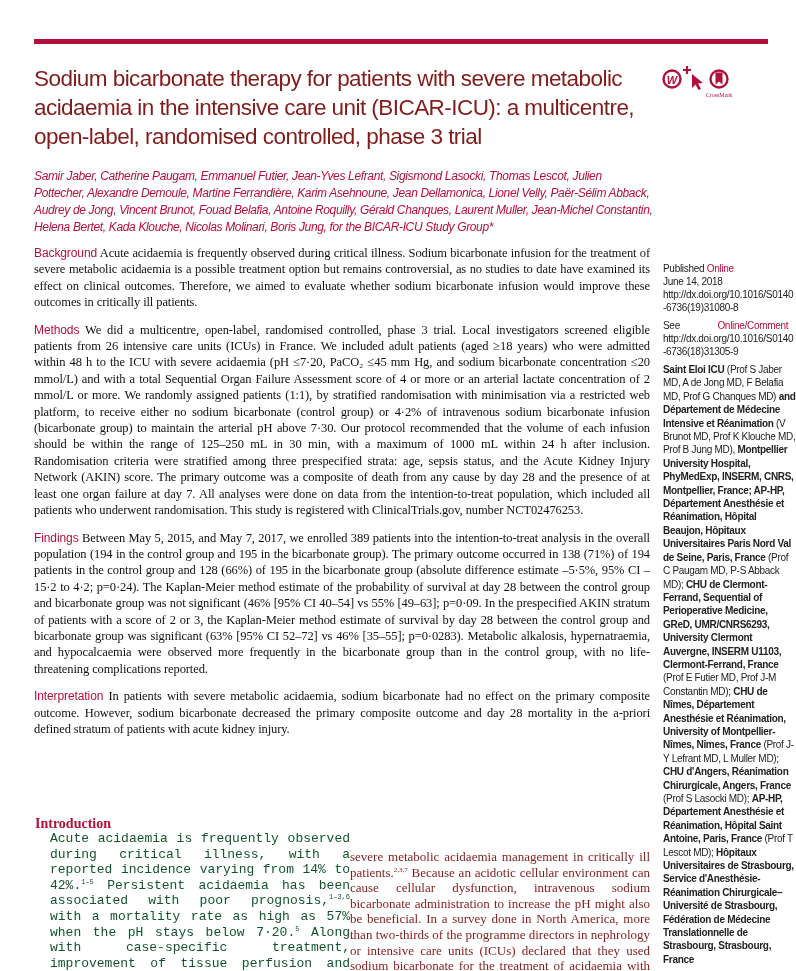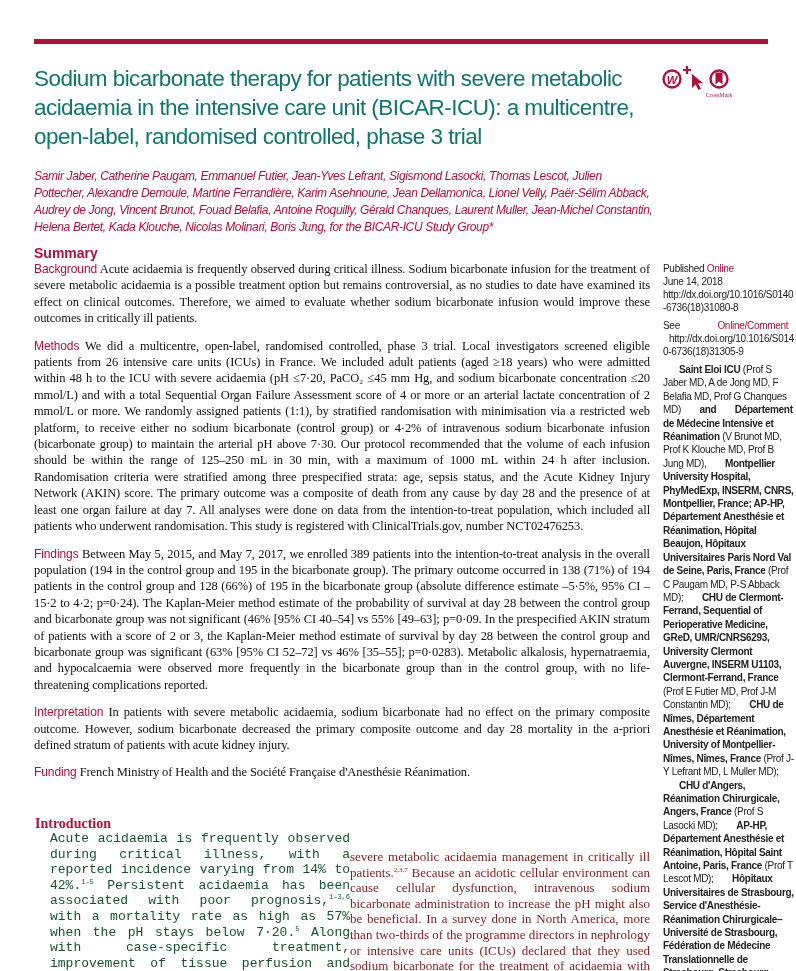--- a/index.html
+++ b/index.html
@@ -1,28 +1,28 @@
 <!DOCTYPE html>
 <html><head>
 <meta charset="utf-8">
 <style>
   html, body { margin:0; padding:0; background:#ffffff; }
   body { width:796px; height:971px; position:relative; overflow:hidden; color:#1a1a1a; }
   .rule { position:absolute; left:34px; top:39px; width:734px; height:5px; background:#b0103c; }
-  .title { position:absolute; left:34px; top:64px; width:620px; font-family:"Liberation Sans", sans-serif; font-size:22.5px; line-height:29px; letter-spacing:-0.55px; color:#0f766e; font-weight:normal; }
+  .title { position:absolute; left:34px; top:64px; width:620px; font-family:"Liberation Sans", sans-serif; font-size:22.5px; line-height:29px; letter-spacing:-0.55px; color:#7f1d1d; font-weight:normal; }
   .icons { position:absolute; left:662px; top:64px; width:90px; height:50px; }
   .authors { position:absolute; left:34px; top:168px; width:620px; font-family:"Liberation Sans", sans-serif; font-style:italic; font-size:12px; line-height:17px; letter-spacing:-0.35px; color:#b0103c; }
   .main { position:absolute; left:34px; top:245px; width:616px; font-family:"Liberation Serif", serif; font-size:12.5px; line-height:16.4px; color:#111; }
   .summary-heading { font-family:"Liberation Sans", sans-serif; color:#b0103c; font-size:14px; line-height:16px; margin:0; }
   .para { margin:0 0 11px 0; text-align:justify; letter-spacing:-0.1px; }
   .lbl { font-family:"Liberation Sans", sans-serif; color:#b0103c; font-size:12px;margin-top:15px; }
   .side { position:absolute; left:663px; top:262px; width:133px; font-family:"Liberation Sans", sans-serif; font-size:10px; line-height:13px; letter-spacing:-0.3px; color:#222; }
   .side p { margin:0 0 5px 0; }
   .side .red { color:#b0103c; }
-  .side b { font-weight:bold;margin-left:16px; }
+  .side b { font-weight:bold; }
   .intro-head { position:absolute; left:34px; top:815px; font-family:"Liberation Sans", sans-serif; font-size:14px; color:#b0103c; }
   .col1 { position:absolute; left:50px; top:831px; width:300px; font-family:Liberation Mono, monospace; font-size:13px; line-height:15.6px; text-align:justify; color:#14532d; }
   .col2 { position:absolute; left:350px; top:849px; width:300px; font-family:Liberation Serif, serif; font-size:13px; line-height:15.6px; text-align:justify; color:#7f1d1d; }
   sup { font-size:7px; line-height:0; }
 </style>
 </head>
 <body>
 
 <div class="rule"></div>
 
@@ -42,39 +42,37 @@
       <circle cx="57" cy="15" r="8.5" fill="none" stroke="#b0103c" stroke-width="2.4"></circle>
       <path d="M53.5 8.5 h7 v12 l-3.5 -3 l-3.5 3 Z" fill="#b0103c"></path>
     </g>
     <text x="57" y="33" text-anchor="middle" font-family="Liberation Serif, serif" font-size="6" fill="#b0103c">CrossMark</text>
   </svg>
 </div>
 
 <div class="authors">Samir Jaber, Catherine Paugam, Emmanuel Futier, Jean-Yves Lefrant, Sigismond Lasocki, Thomas Lescot, Julien Pottecher, Alexandre Demoule, Martine Ferrandière, Karim Asehnoune, Jean Dellamonica, Lionel Velly, Paër-Sélim Abback, Audrey de Jong, Vincent Brunot, Fouad Belafia, Antoine Roquilly, Gérald Chanques, Laurent Muller, Jean-Michel Constantin, Helena Bertet, Kada Klouche, Nicolas Molinari, Boris Jung, for the BICAR-ICU Study Group*</div>
 
 <div class="main">
-  <h2 class="summary-heading">Summary</h2>
   <p class="para"><span class="lbl">Background</span> <span>Acute acidaemia is frequently observed during critical illness. Sodium bicarbonate infusion for the treatment of severe metabolic acidaemia is a possible treatment option but remains controversial, as no studies to date have examined its effect on clinical outcomes. Therefore, we aimed to evaluate whether sodium bicarbonate infusion would improve these outcomes in critically ill patients.</span></p>
   <p class="para"><span class="lbl">Methods</span> <span>We did a multicentre, open-label, randomised controlled, phase 3 trial. Local investigators screened eligible patients from 26 intensive care units (ICUs) in France. We included adult patients (aged ≥18 years) who were admitted within 48 h to the ICU with severe acidaemia (pH ≤7·20, PaCO₂ ≤45 mm Hg, and sodium bicarbonate concentration ≤20 mmol/L) and with a total Sequential Organ Failure Assessment score of 4 or more or an arterial lactate concentration of 2 mmol/L or more. We randomly assigned patients (1:1), by stratified randomisation with minimisation via a restricted web platform, to receive either no sodium bicarbonate (control group) or 4·2% of intravenous sodium bicarbonate infusion (bicarbonate group) to maintain the arterial pH above 7·30. Our protocol recommended that the volume of each infusion should be within the range of 125–250 mL in 30 min, with a maximum of 1000 mL within 24 h after inclusion. Randomisation criteria were stratified among three prespecified strata: age, sepsis status, and the Acute Kidney Injury Network (AKIN) score. The primary outcome was a composite of death from any cause by day 28 and the presence of at least one organ failure at day 7. All analyses were done on data from the intention-to-treat population, which included all patients who underwent randomisation. This study is registered with ClinicalTrials.gov, number NCT02476253.</span></p>
   <p class="para"><span class="lbl">Findings</span> <span>Between May 5, 2015, and May 7, 2017, we enrolled 389 patients into the intention-to-treat analysis in the overall population (194 in the control group and 195 in the bicarbonate group). The primary outcome occurred in 138 (71%) of 194 patients in the control group and 128 (66%) of 195 in the bicarbonate group (absolute difference estimate –5·5%, 95% CI –15·2 to 4·2; p=0·24). The Kaplan-Meier method estimate of the probability of survival at day 28 between the control group and bicarbonate group was not significant (46% [95% CI 40–54] vs 55% [49–63]; p=0·09. In the prespecified AKIN stratum of patients with a score of 2 or 3, the Kaplan-Meier method estimate of survival by day 28 between the control group and bicarbonate group was significant (63% [95% CI 52–72] vs 46% [35–55]; p=0·0283). Metabolic alkalosis, hypernatraemia, and hypocalcaemia were observed more frequently in the bicarbonate group than in the control group, with no life-threatening complications reported.</span></p>
   <p class="para"><span class="lbl">Interpretation</span> <span>In patients with severe metabolic acidaemia, sodium bicarbonate had no effect on the primary composite outcome. However, sodium bicarbonate decreased the primary composite outcome and day 28 mortality in the a-priori defined stratum of patients with acute kidney injury.</span></p>
-  <p class="para"><span class="lbl">Funding</span> <span>French Ministry of Health and the Société Française d'Anesthésie Réanimation.</span></p>
 </div>
 
 <aside class="side">
   <p>
     <span>Published</span>
     <span class="red">Online</span><br>
     <span>June 14, 2018</span><br>
-    <a style="color:#222;text-decoration:none;word-break:break-all;">http://dx.doi.org/10.1016/S0140-6736(18)31080-8</a>
+    <a style="color:#222;text-decoration:none;word-break:break-all;">http://dx.doi.org/10.1016/S0140-6736(19)31080-8</a>
   </p>
   <p>
     <span>See</span>
     <a class="red" style="text-decoration:none;padding-left:35px;">Online/Comment</a><br>
-    <a style="color:#222;text-decoration:none;word-break:break-all;margin-left:6px;">http://dx.doi.org/10.1016/S0140-6736(18)31305-9</a>
+    <a style="color:#222;text-decoration:none;word-break:break-all;">http://dx.doi.org/10.1016/S0140-6736(18)31305-9</a>
   </p>
   <p style="line-height:13.4px;">
     <b>Saint Eloi ICU</b> <span>(Prof S Jaber MD, A de Jong MD, F Belafia MD, Prof G Chanques MD)</span> <b>and</b>
     <b>Département de Médecine Intensive et Réanimation</b> <span>(V Brunot MD, Prof K Klouche MD, Prof B Jung MD),</span>
     <b>Montpellier University Hospital, PhyMedExp, INSERM, CNRS, Montpellier, France; AP-HP, Département Anesthésie et Réanimation, Hôpital Beaujon, Hôpitaux Universitaires Paris Nord Val de Seine, Paris, France</b> <span>(Prof C Paugam MD, P-S Abback MD);</span>
     <b>CHU de Clermont-Ferrand, Sequential of Perioperative Medicine, GReD, UMR/CNRS6293, University Clermont Auvergne, INSERM U1103, Clermont-Ferrand, France</b> <span>(Prof E Futier MD, Prof J-M Constantin MD);</span>
     <b>CHU de Nîmes, Département Anesthésie et Réanimation, University of Montpellier-Nîmes, Nîmes, France</b> <span>(Prof J-Y Lefrant MD, L Muller MD);</span>
     <b>CHU d'Angers, Réanimation Chirurgicale, Angers, France</b> <span>(Prof S Lasocki MD);</span>
     <b>AP-HP, Département Anesthésie et Réanimation, Hôpital Saint Antoine, Paris, France</b> <span>(Prof T Lescot MD);</span>
     <b>Hôpitaux Universitaires de Strasbourg, Service d'Anesthésie-Réanimation Chirurgicale–Université de Strasbourg, Fédération de Médecine Translationnelle de Strasbourg, Strasbourg, France</b>

